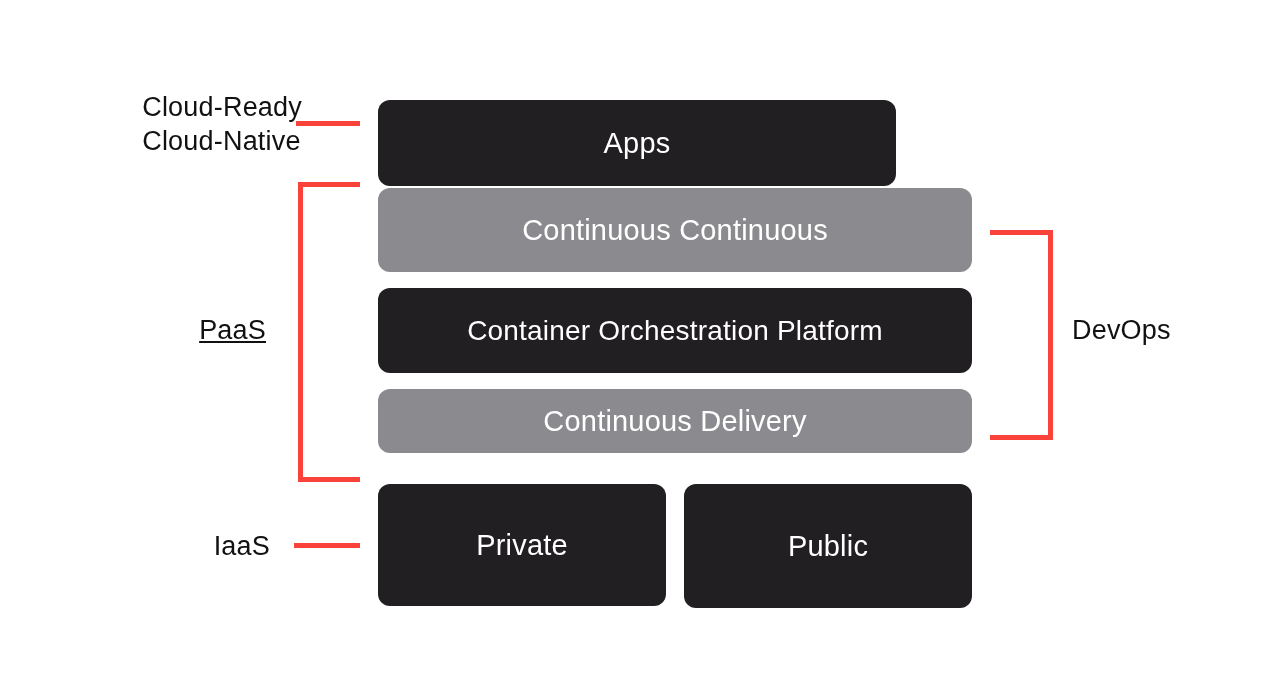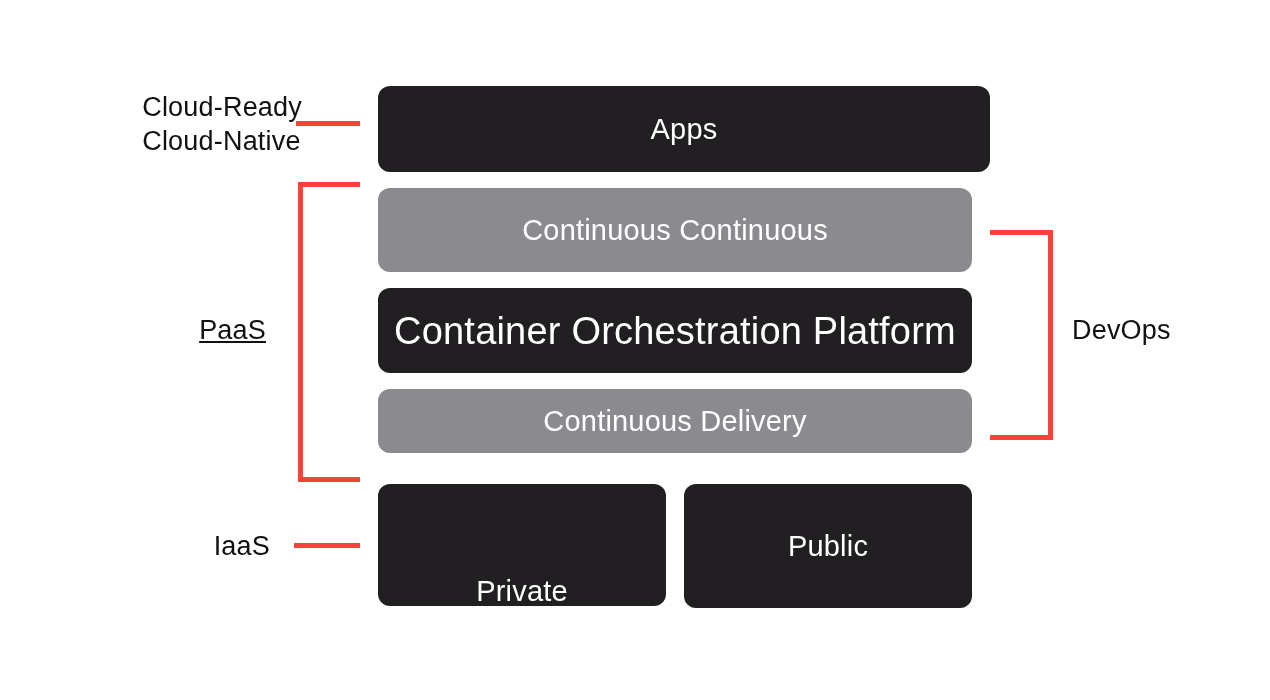--- a/index.html
+++ b/index.html
@@ -35,28 +35,28 @@
   .stack-box.dark  { background: #211F21; }
   .stack-box.gray  { background: #8B8A8E; }
 
   .box-label {
     font-size: 29px;
     font-weight: 400;
     line-height: 1;
     color: #ffffff;
     white-space: nowrap;
   }
-  .box-label.big { font-size: 38px; }
+  .box-label.big { font-size: 28px; }
 
   
-  #box-apps        { left: 378px; top: 86px;  width: 612px; height: 86px;  }
+  #box-apps        { left: 378px; top: 100px;  width: 518px; height: 86px;  }
   #box-ci          { left: 378px; top: 188px; width: 594px; height: 84px;  }
   #box-cop         { left: 378px; top: 288px; width: 594px; height: 85px;  }
   #box-cd          { left: 378px; top: 389px; width: 594px; height: 64px;  }
-  #box-private     { left: 378px; top: 484px; width: 288px; height: 122px; align-items: flex-end; }
+  #box-private     { left: 378px; top: 484px; width: 288px; height: 122px; }
   #box-public      { left: 684px; top: 484px; width: 288px; height: 124px; }
 
   
   .side-label {
     position: absolute;
     color: #111111;
     font-size: 27px;
     line-height: 34px;
     font-weight: 400;
     white-space: nowrap;

